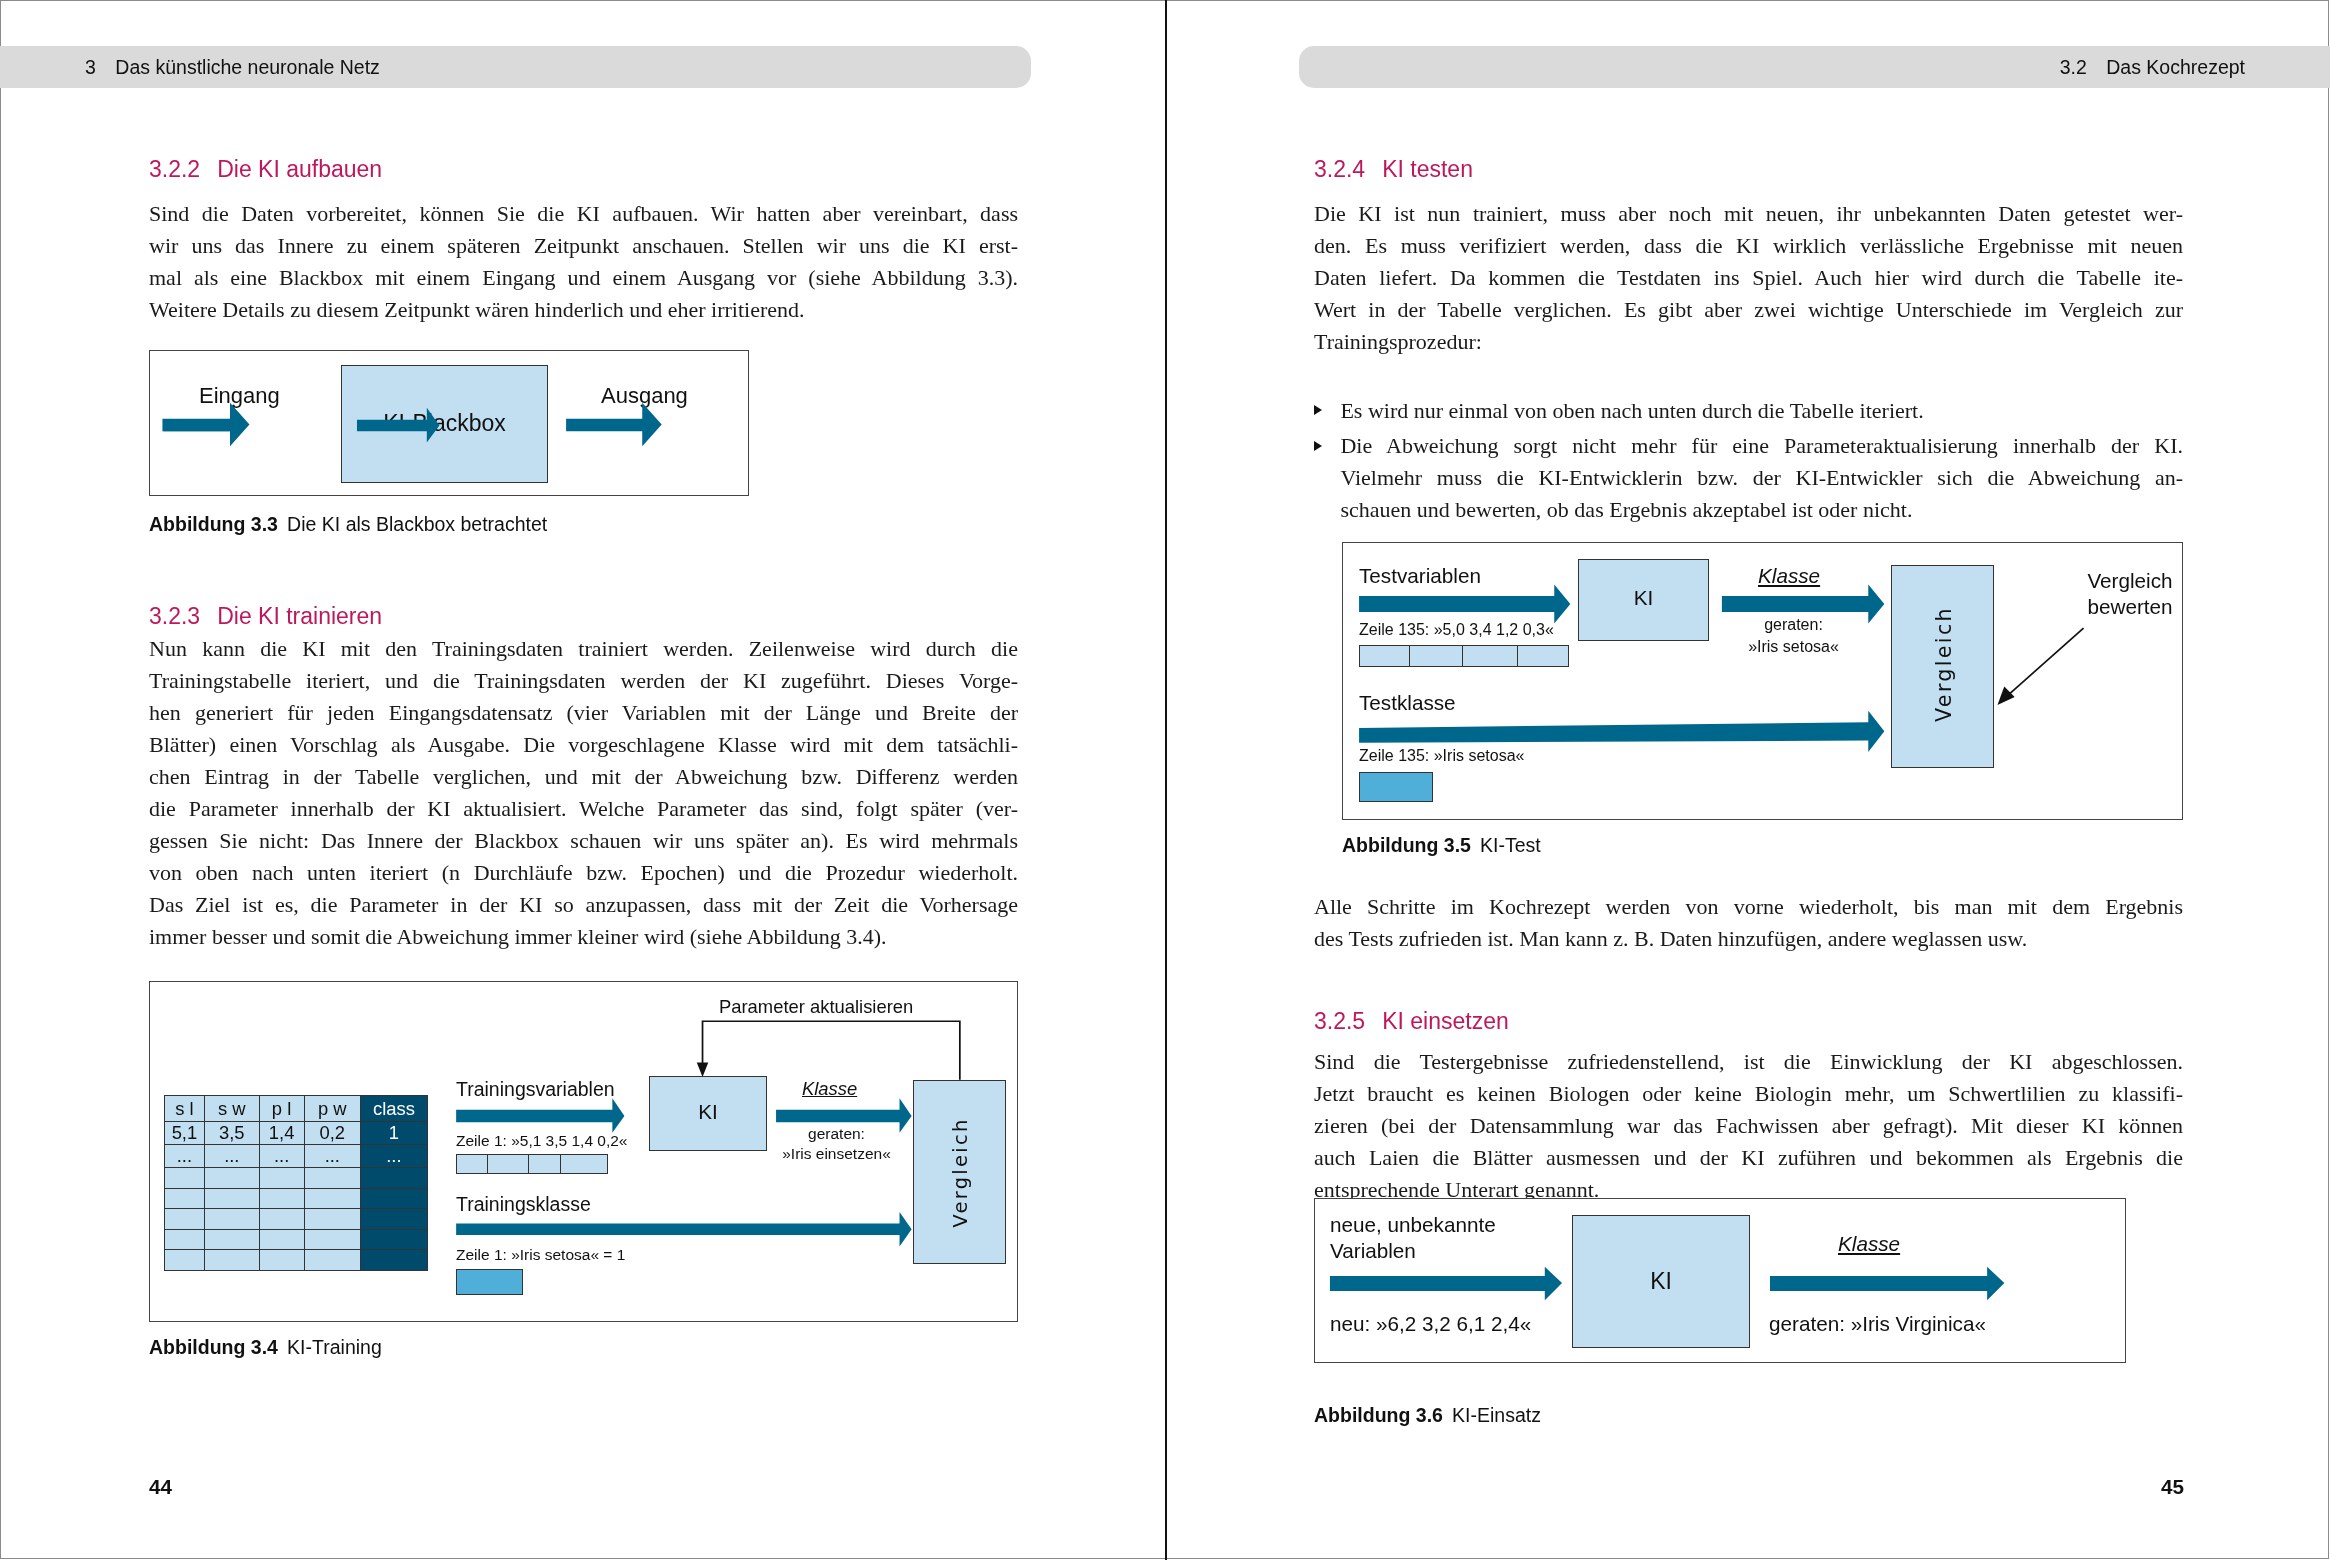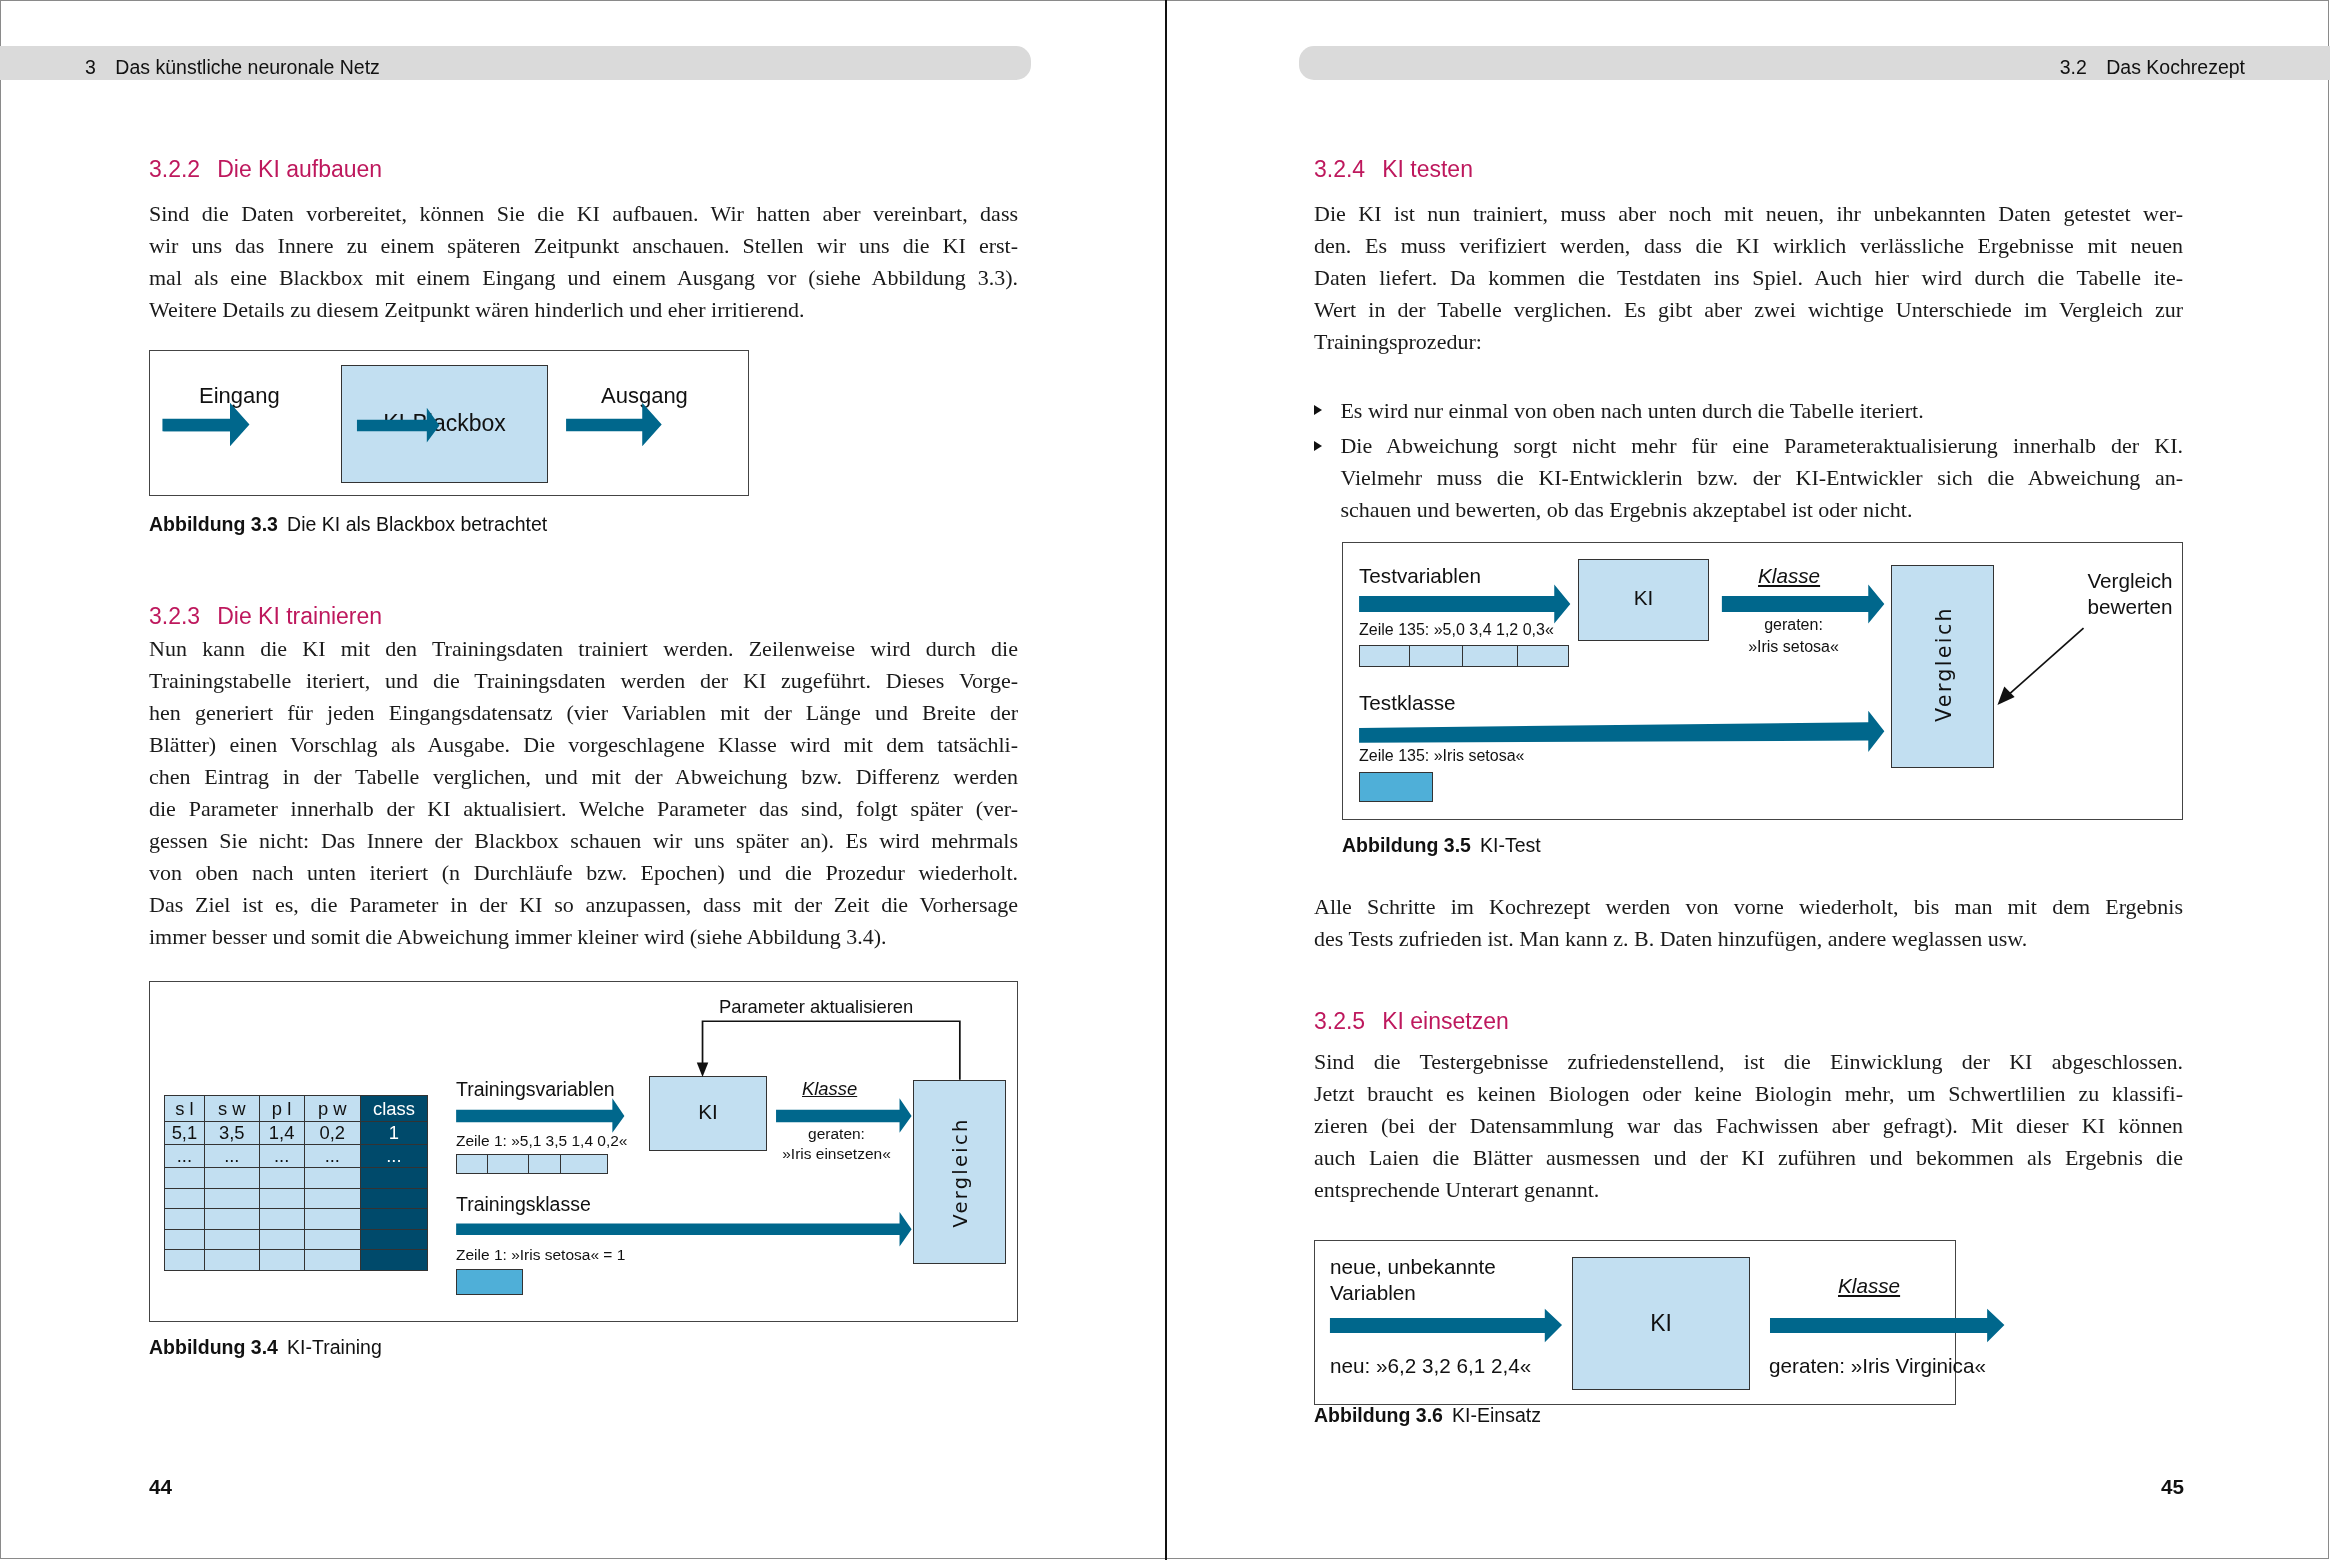--- a/index.html
+++ b/index.html
@@ -3,21 +3,21 @@
 <meta charset="utf-8">
 <style>
   html, body { margin: 0; padding: 0; background: #ffffff; }
   body { width: 2330px; height: 1560px; position: relative; overflow: hidden; font-family: "Liberation Serif", serif; color: #1a1a1a; }
   .outer-frame { position: absolute; left: 0; top: 0; width: 2329px; height: 1559px; border: 0.6px solid #8a8a8a; box-sizing: border-box; pointer-events: none; }
   .page { position: absolute; top: 0; height: 1560px; }
   .page-left { left: 0; width: 1165px; }
   .page-right { left: 1166px; width: 1164px; }
   .gutter { position: absolute; left: 1165px; top: 0; width: 1.7px; height: 1560px; background: #111; }
 
-  .header-bar { position: absolute; top: 46px; height: 34px; background: #dadada; }
+  .header-bar { position: absolute; top: 46px; height: 42px; background: #dadada; }
   .page-left .header-bar { left: 0; width: 1031px; border-radius: 0 15px 15px 0; }
   .page-right .header-bar { left: 133px; width: 1031px; border-radius: 15px 0 0 15px; }
   .header-text { position: absolute; top: 10.3px; font-family: "Liberation Sans", sans-serif; font-size: 19.5px; color: #111; white-space: nowrap; }
   .page-left .header-text { left: 85px; }
   .page-right .header-text { right: 85px; }
   .header-num { margin-right: 19.5px; }
 
   .section-title { position: absolute; font-family: "Liberation Sans", sans-serif; font-size: 23px; color: #be185d; white-space: nowrap; }
   .section-title .num { margin-right: 17px; }
 
@@ -303,21 +303,21 @@
     <span class="num">3.2.5</span><span>KI einsetzen</span>
   </div>
   <div class="para" style="left:148px; top:1046px; width:869px;">
     <span class="line">Sind die Testergebnisse zufriedenstellend, ist die Einwicklung der KI abgeschlossen.</span>
     <span class="line">Jetzt braucht es keinen Biologen oder keine Biologin mehr, um Schwertlilien zu klassifi-</span>
     <span class="line">zieren (bei der Datensammlung war das Fachwissen aber gefragt). Mit dieser KI können</span>
     <span class="line">auch Laien die Blätter ausmessen und der KI zuführen und bekommen als Ergebnis die</span>
     <span class="line last">entsprechende Unterart genannt.</span>
   </div>
 
-  <div class="figure-box" style="left:148px; top:1240px; width:642px; height:165px;">
+  <div class="figure-box" style="left:148px; top:1198px; width:812px; height:165px;">
     <div class="fig-label" style="left:15px; top:12.6px; font-size:20.7px; line-height:26.4px;">
       <div>neue, unbekannte</div>
       <div>Variablen</div>
     </div>
     <div class="fig-label" style="left:15px; top:113px; font-size:20.7px;">neu: »6,2  3,2  6,1  2,4«</div>
 
     <div class="fig-box-light" style="left:257px; top:16px; width:178px; height:133px;">
       <div class="fig-label" style="left:0; right:0; top:52px; text-align:center; font-size:23px;">KI</div>
     </div>
 

